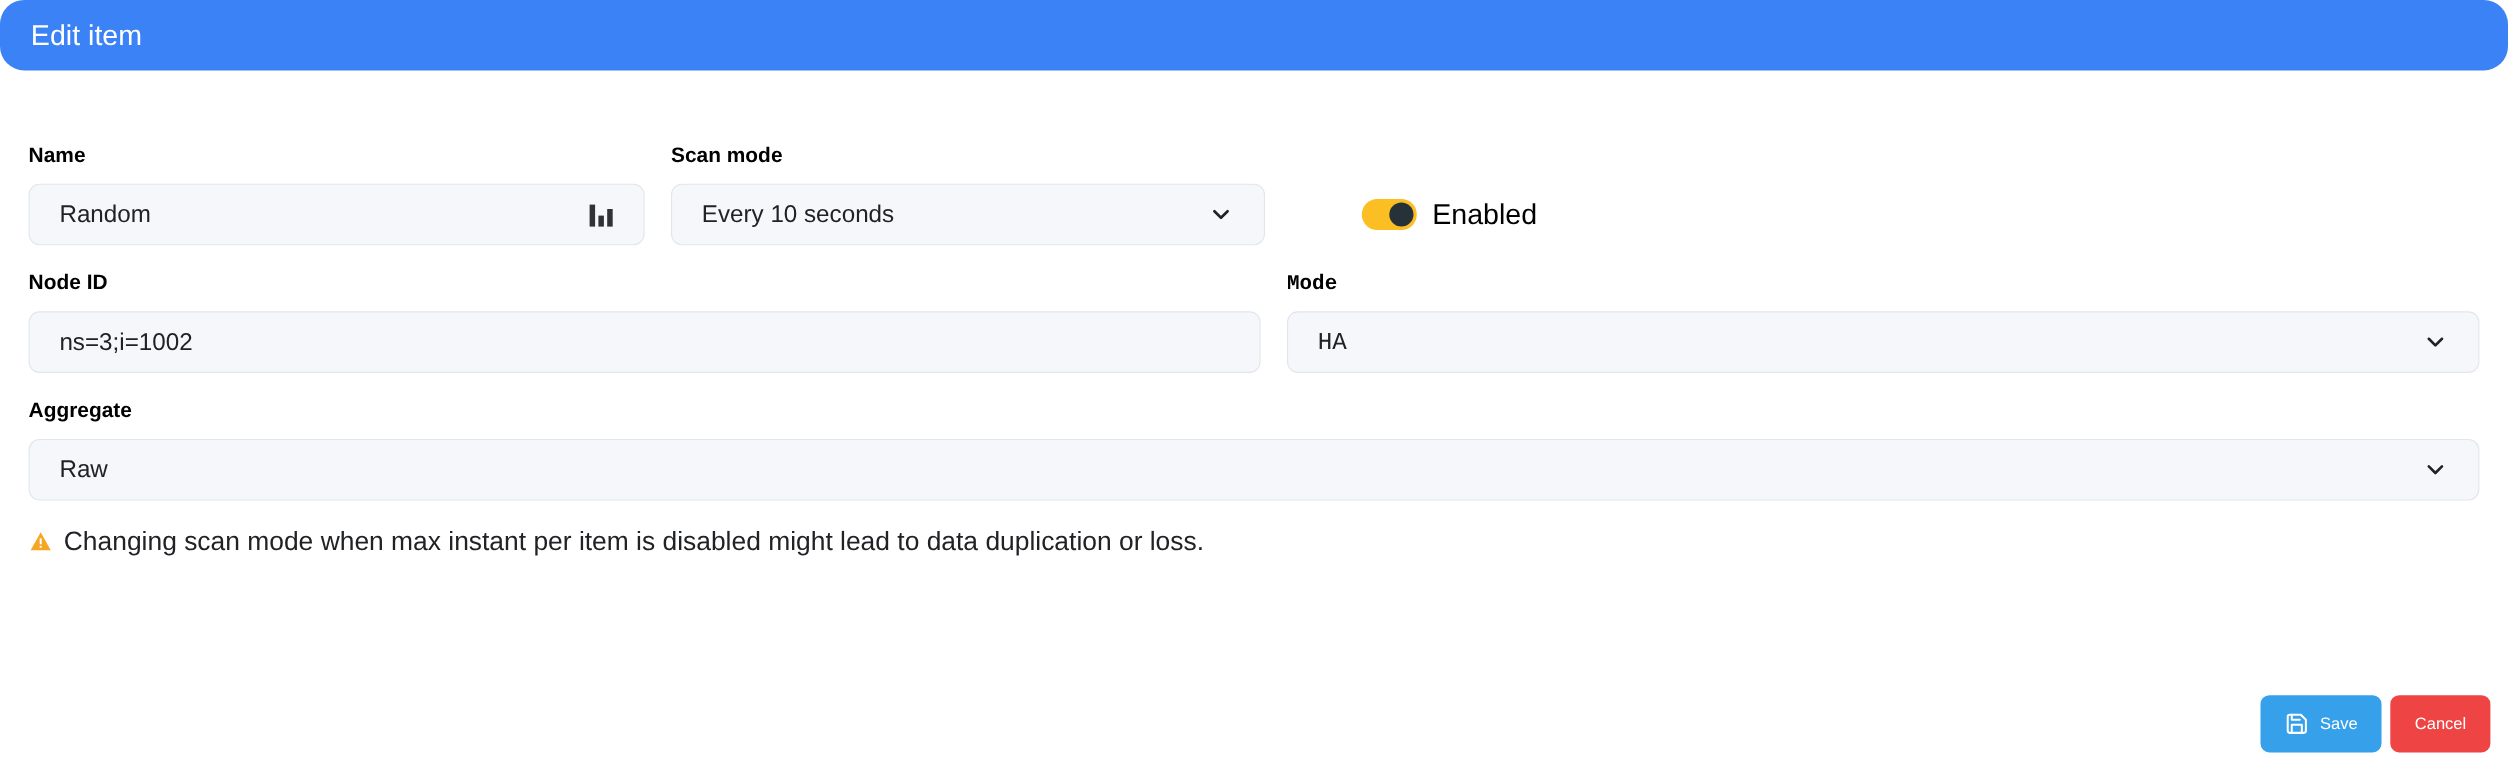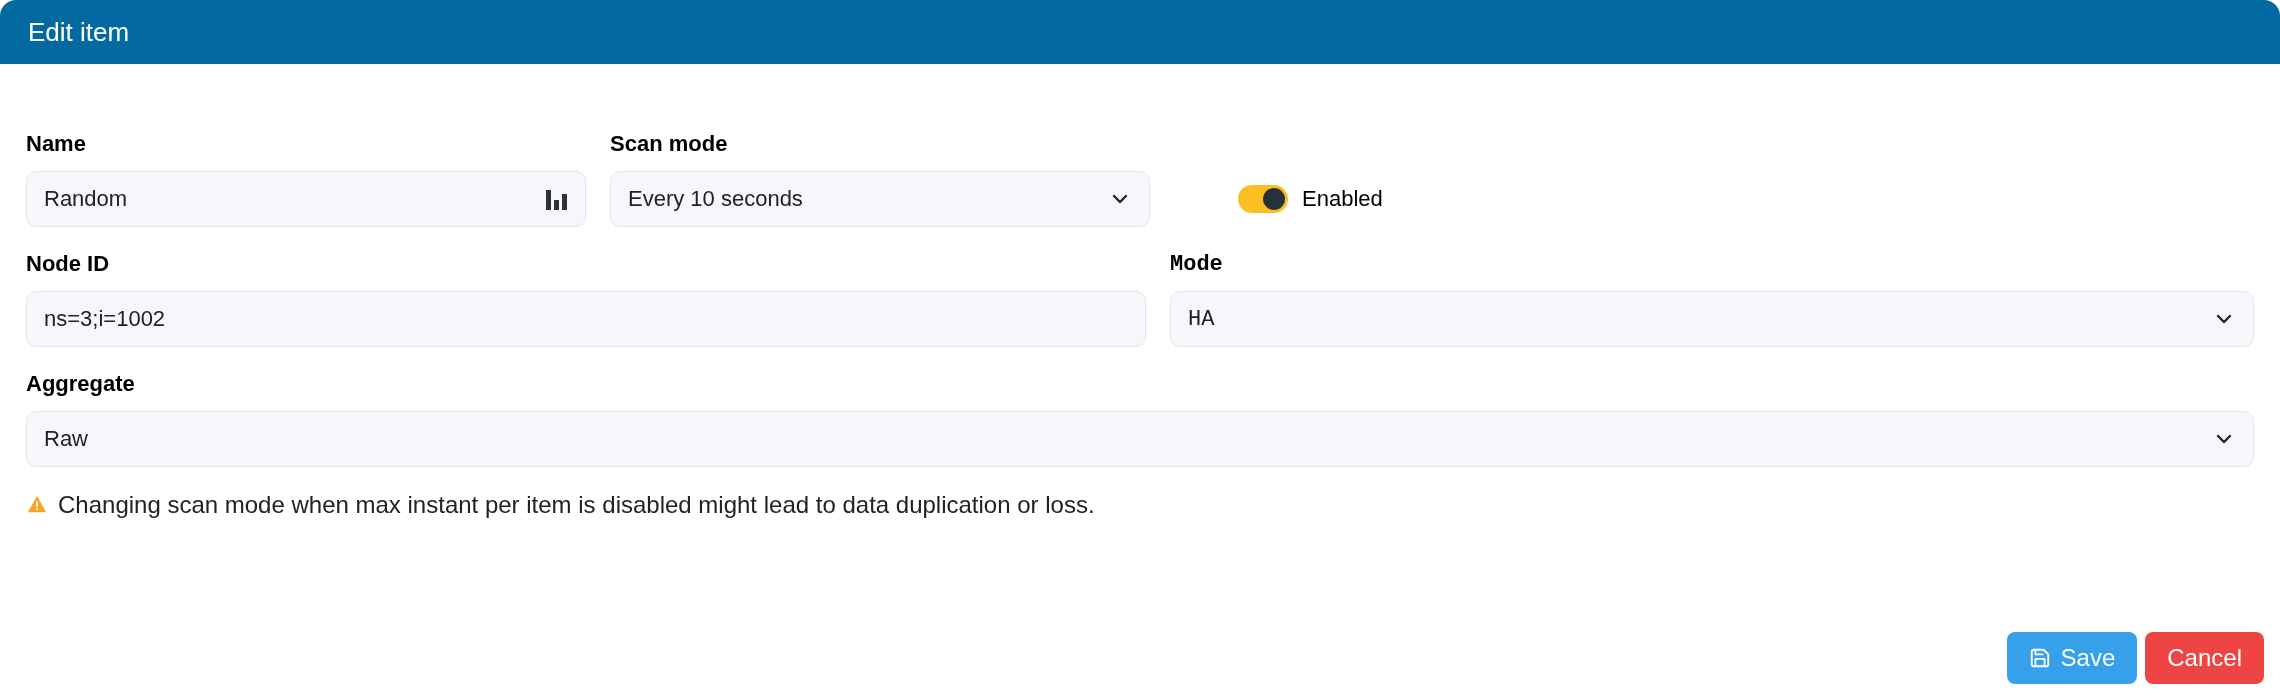--- a/index.html
+++ b/index.html
@@ -14,52 +14,53 @@
   }
   .panel {
     width: 2280px;
     height: 698px;
     background: #fff;
     border-radius: 16px;
     overflow: hidden;
     position: relative;
   }
   .header {
-    background: #0369a1;
+    background: #3b82f6;
     color: #fff;
     height: 64px;
     display: flex;
     align-items: center;
     padding: 0 28px;
     font-size: 26px;
     font-weight: 500;
+    border-radius: 22px;
   }
   .body {
     padding: 22px 26px 0 26px;
   }
   .row {
     display: flex;
     gap: 24px;
     margin-bottom: 24px;
     align-items: flex-end;
   }
   .field {}
   .label {
     font-weight: 700;
-    font-size: 22px;
+    font-size: 19px;
     margin-bottom: 14px;
   }
   .control {
     height: 56px;
     background: #f5f7fa;
     border: 1px solid #e1e6ec;
     border-radius: 10px;
     display: flex;
     align-items: center;
-    padding: 0 17px;
+    padding: 0 27px;
     font-size: 22px;
     color: #202225;
     position: relative;
   }
   .control .value {
     flex: 1 1 auto;
     color: #202225;
   }
   .chevron {
     width: 24px;
@@ -93,21 +94,21 @@
   }
   .switch .knob {
     position: absolute;
     right: 3px;
     top: 3px;
     width: 22px;
     height: 22px;
     border-radius: 50%;
     background: #263238;
   }
-  .switch-label { font-size: 22px; color: #000; }
+  .switch-label { font-size: 26px; color: #000; }
 
   .warning {
     display: flex;
     align-items: center;
     gap: 10px;
     margin-top: 24px;
     font-size: 24px;
     color: #202225;
   }
   .warn-icon { width: 22px; height: 22px; }
@@ -119,21 +120,21 @@
     bottom: 14px;
     display: flex;
     gap: 8px;
   }
   .btn {
     height: 52px;
     border-radius: 8px;
     display: flex;
     align-items: center;
     padding: 0 22px;
-    font-size: 24px;
+    font-size: 15px;
     gap: 10px;
     color: #fff;
   }
   .btn-primary { background: #37a0ea; }
   .btn-secondary { background: #ef4444; }
   .save-icon { width: 22px; height: 22px; }
   .save-icon svg { width: 22px; height: 22px; display:block; }
 
   
   .w-name { width: 560px; }

